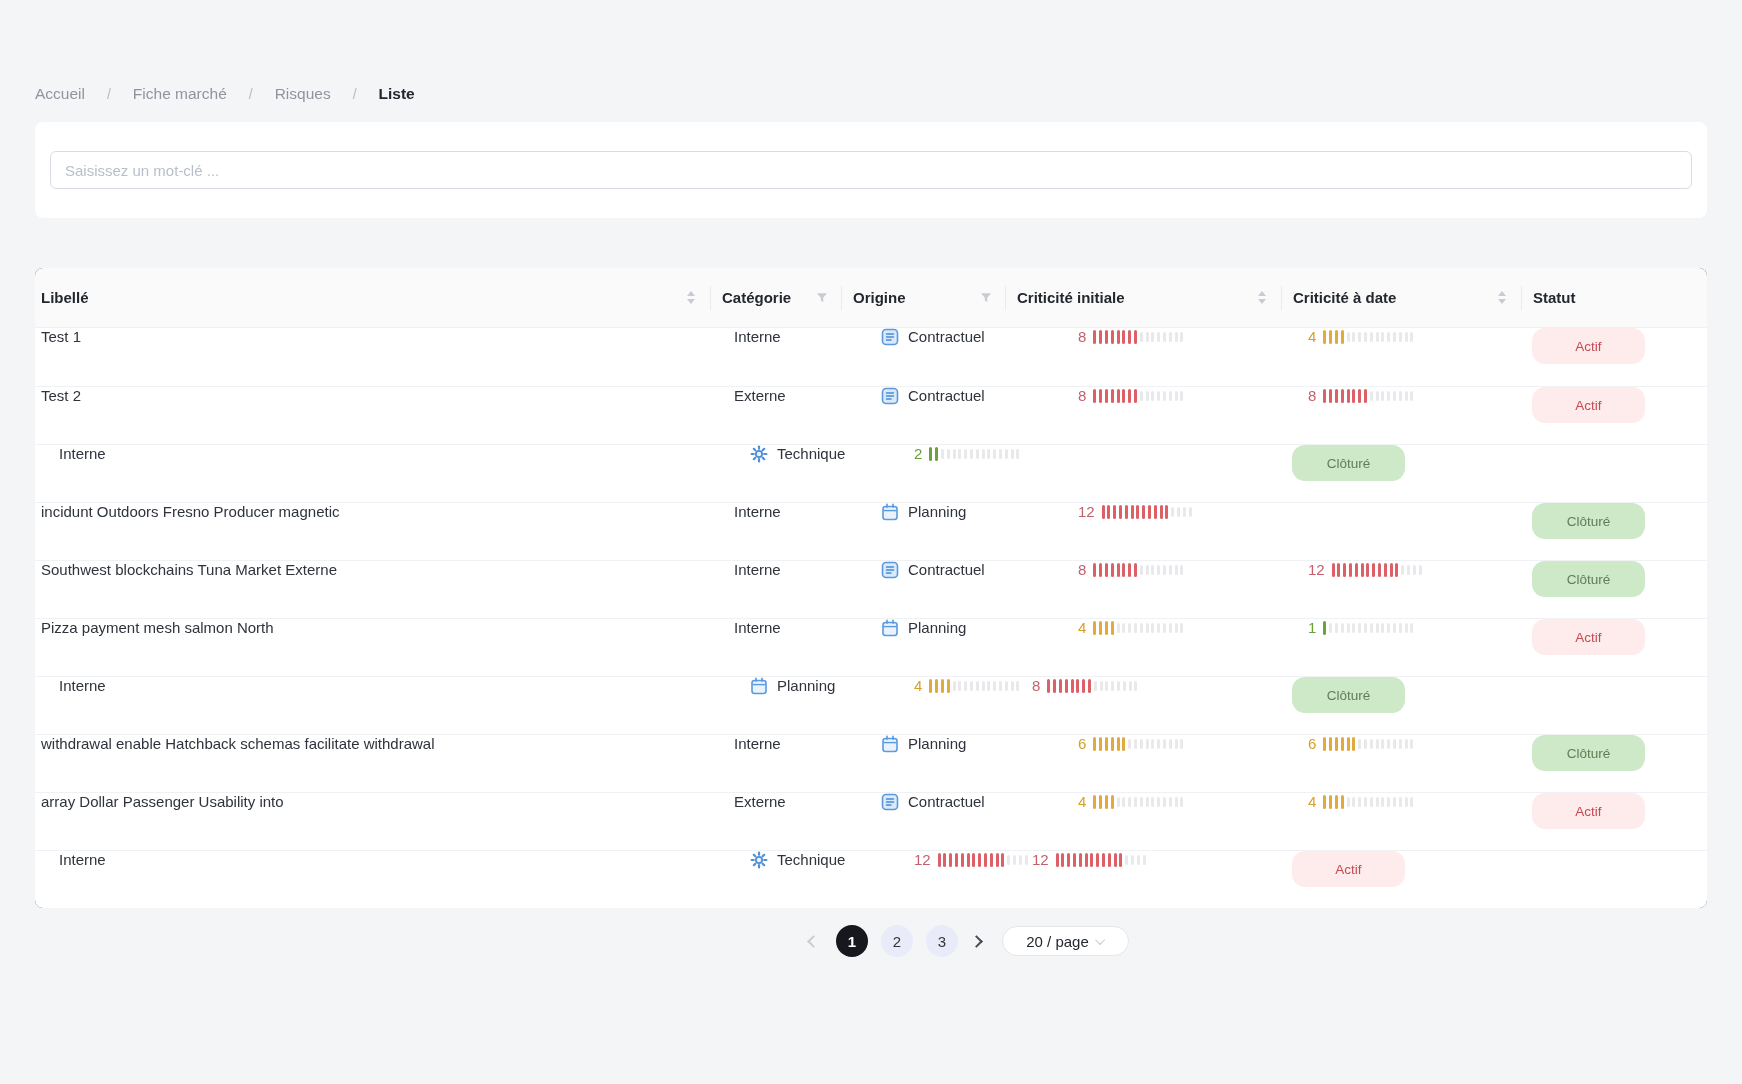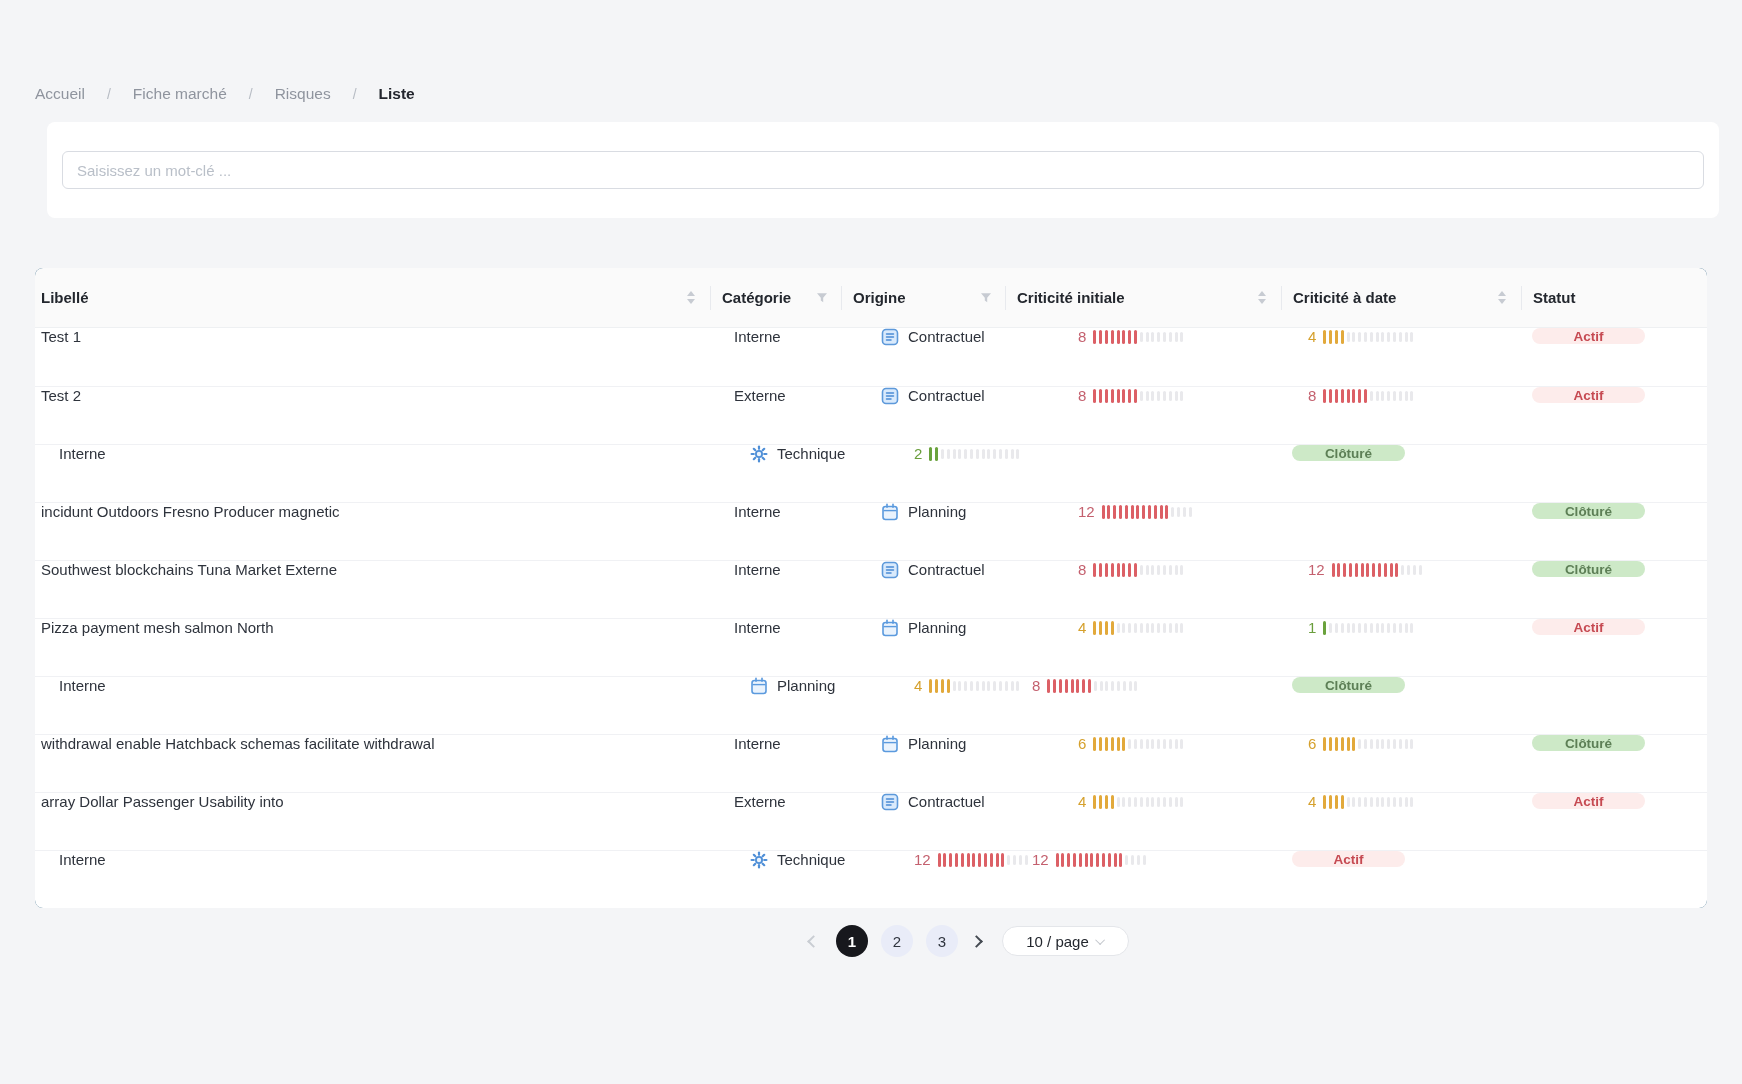--- a/index.html
+++ b/index.html
@@ -12,21 +12,21 @@
     overflow:hidden;
   }
 
   
   .breadcrumb { position:absolute; left:35px; top:85px; display:flex; align-items:center; gap:22px; font-size:15.5px; }
   .crumb { color:#8f949e; }
   .crumb.current { color:#23262e; font-weight:700; }
   .crumb-sep { color:#b7bcc4; font-size:14px; }
 
   
-  .search-card { position:absolute; left:47px; top:122px; width:1672px; height:96px; background:#ffffff; border-radius:8px; }
+  .search-card { position:absolute; left:35px; top:122px; width:1672px; height:96px; background:#ffffff; border-radius:8px; }
   .search-input {
     position:absolute; left:15px; top:29px; height:38px; width:1642px;
     border:1px solid #d9dce2; border-radius:6px; background:#fff;
     font-family:"Liberation Sans", sans-serif; font-size:15px; color:#2e333c;
     padding:0 14px; outline:none;
   }
   .search-input::placeholder { color:#b9bfc8; }
 
   
   .table-card { position:absolute; left:35px; top:268px; width:1672px; background:#0c4a6e; border-radius:8px; overflow:hidden; }
@@ -59,21 +59,21 @@
   .gnum.amber { color:#d5a02c; }
   .gnum.green { color:#6a9e3c; }
   .bars { display:inline-flex; align-items:center; }
   .bars i { display:inline-block; width:3px; height:10px; border-radius:1.5px; background:#e9e9ec; margin-right:2.8px; }
   .bars i.f { height:14px; }
   .bars i.f.red { background:#dc6066; }
   .bars i.f.amber { background:#e2a93b; }
   .bars i.f.green { background:#6aa23c; }
 
   
-  .badge { height:16px; width:113px; border-radius:13px; display:inline-flex; align-items:center; justify-content:center; font-size:13.5px;font-weight:bold; }
+  .badge { height:36px; width:113px; border-radius:13px; display:inline-flex; align-items:center; justify-content:center; font-size:13.5px; }
   .badge.actif { background:#fdeceb; color:#c64a52; }
   .badge.cloture { background:#cde9c7; color:#5d7f56; }
 
   
   .pagination { position:absolute; left:803px; top:925px; display:flex; align-items:center; }
   .pg-prev, .pg-next { width:20px; height:32px; display:flex; align-items:center; justify-content:center; cursor:pointer; }
   .chev { width:9px; height:9px; border-left:2px solid #c9cdd3; border-bottom:2px solid #c9cdd3; transform:rotate(45deg); }
   .chev.fwd { border-color:#444a52; transform:rotate(-135deg); }
   .pg-num { width:32px; height:32px; border-radius:50%; display:flex; align-items:center; justify-content:center; font-size:15px; cursor:pointer; margin-left:13px; background:#e9ecf8; color:#30353f; }
   .pg-num.active { background:#17181d; color:#ffffff; font-weight:700; }
@@ -792,16 +792,16 @@
   <span class="pg-prev">
       <span class="chev"></span>
     </span>
   <span class="pg-num active">1</span>
   <span class="pg-num">2</span>
   <span class="pg-num">3</span>
   <span class="pg-next">
       <span class="chev fwd"></span>
     </span>
   <span class="pg-size">
-    <span>10 / page</span>
+    <span>20 / page</span>
     <span class="chev-dn"></span>
   </span>
 </div>
 
 </body></html>

